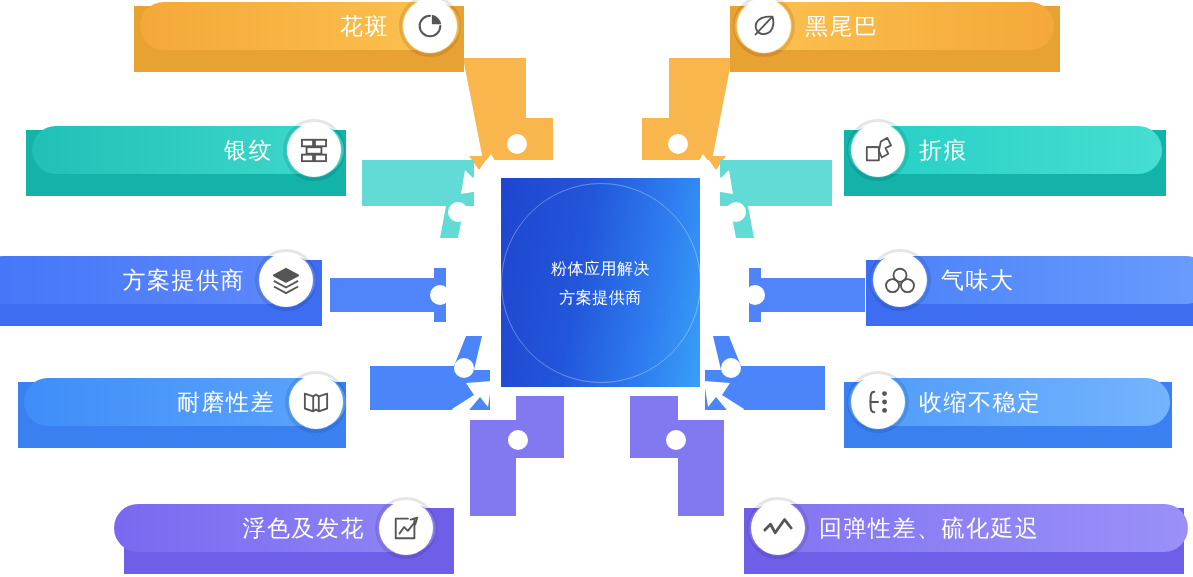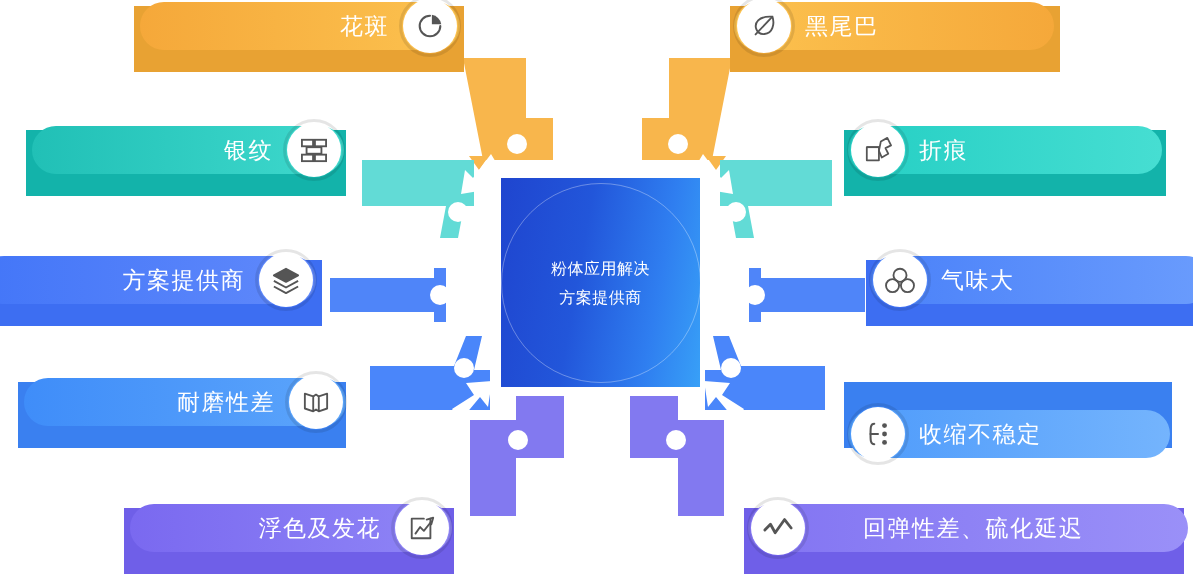--- a/index.html
+++ b/index.html
@@ -89,21 +89,21 @@
   .t-teal        {background:linear-gradient(90deg,#21c0b6 0%,#3fd9cd 100%);}
   .t-teal-r      {background:linear-gradient(90deg,#25cfc4 0%,#46ded2 100%);}
   .s-teal        {background:#13b3aa;}
   .t-blue        {background:linear-gradient(90deg,#4376f8 0%,#6089fb 100%);}
   .t-blue-r      {background:linear-gradient(90deg,#4a81f9 0%,#6a9cfd 100%);}
   .s-blue        {background:#3d6ef2;}
   .t-blue2       {background:linear-gradient(90deg,#3f8df9 0%,#5ca5fb 100%);}
   .t-blue2-r     {background:linear-gradient(90deg,#4e9bfb 0%,#74b4fd 100%);}
   .s-blue2       {background:#3a80f0;}
   .t-purple      {background:linear-gradient(90deg,#7a69f0 0%,#8f85f6 100%);}
-  .t-purple-r    {background:linear-gradient(90deg,#8274f2 0%,#9a90f8 100%);gap:44px;}
+  .t-purple-r    {background:linear-gradient(90deg,#8274f2 0%,#9a90f8 100%);}
   .s-purple      {background:#6f5fe8;}
 </style>
 </head>
 <body>
 
 <div id="stage">
 
   <div class="conn" style="left:463px;top:58px;width:90px;height:112px;z-index:3;">
     <svg width="90" height="112" viewBox="0 0 90 112">
       <path d="M0,0 H63 V60 H90 V102 H20 Z" fill="#f8b64c"></path>
@@ -251,21 +251,21 @@
         <path d="M4 5 L13 8 L13 24 L4 21 Z"></path>
         <path d="M28 5 L19 8 L19 24 L28 21 Z"></path>
         <path d="M13 8 L16 6 L19 8"></path>
         <path d="M13 24 L16 22 L19 24"></path>
       </svg>
     </div>
     <span class="pill-label">耐磨性差</span>
   </div>
 
   <div class="pill-shadow s-purple" style="left:124px;top:508px;width:330px;height:66px;"></div>
-  <div class="pill t-purple right-icon" style="left:130px;top:504px;width:322px;padding-right:3px;justify-content:flex-start;">
+  <div class="pill t-purple right-icon" style="left:114px;top:504px;width:322px;padding-right:3px;justify-content:flex-start;">
     <div class="icon-badge">
       <div class="icon-ring"></div>
       <svg width="30" height="28" viewBox="0 0 32 30" fill="none" stroke="#555" stroke-width="2" stroke-linecap="round" stroke-linejoin="round">
         <path d="M25 5 L25 26 L5 26 L5 5 L18 5"></path>
         <path d="M9 21 L14 14 L18 18 L26 8"></path>
         <path d="M21 6 L28 4 L26 11"></path>
       </svg>
     </div>
     <span class="pill-label">浮色及发花</span>
   </div>
@@ -302,21 +302,21 @@
       <svg width="30" height="28" viewBox="0 0 32 30" fill="none" stroke="#555" stroke-width="2">
         <circle cx="16" cy="10" r="7"></circle>
         <circle cx="8" cy="21" r="7"></circle>
         <circle cx="24" cy="21" r="7"></circle>
       </svg>
     </div>
     <span class="pill-label">气味大</span>
   </div>
 
   <div class="pill-shadow s-blue2" style="left:844px;top:382px;width:328px;height:66px;"></div>
-  <div class="pill t-blue2-r left-icon" style="left:848px;top:378px;width:322px;padding-left:3px;margin-top:32px;">
+  <div class="pill t-blue2-r left-icon" style="left:848px;top:378px;width:322px;padding-left:3px;">
     <div class="icon-badge">
       <div class="icon-ring"></div>
       <svg width="30" height="28" viewBox="0 0 32 30" fill="none" stroke="#555" stroke-width="2.2" stroke-linecap="round">
         <path d="M12 4 C8 4 8 8 8 15 C8 22 8 26 12 26"></path>
         <path d="M8 15 H16"></path>
         <circle cx="23" cy="6" r="2.6" fill="#555" stroke="none"></circle>
         <circle cx="23" cy="15" r="2.6" fill="#555" stroke="none"></circle>
         <circle cx="23" cy="24" r="2.6" fill="#555" stroke="none"></circle>
       </svg>
     </div>

